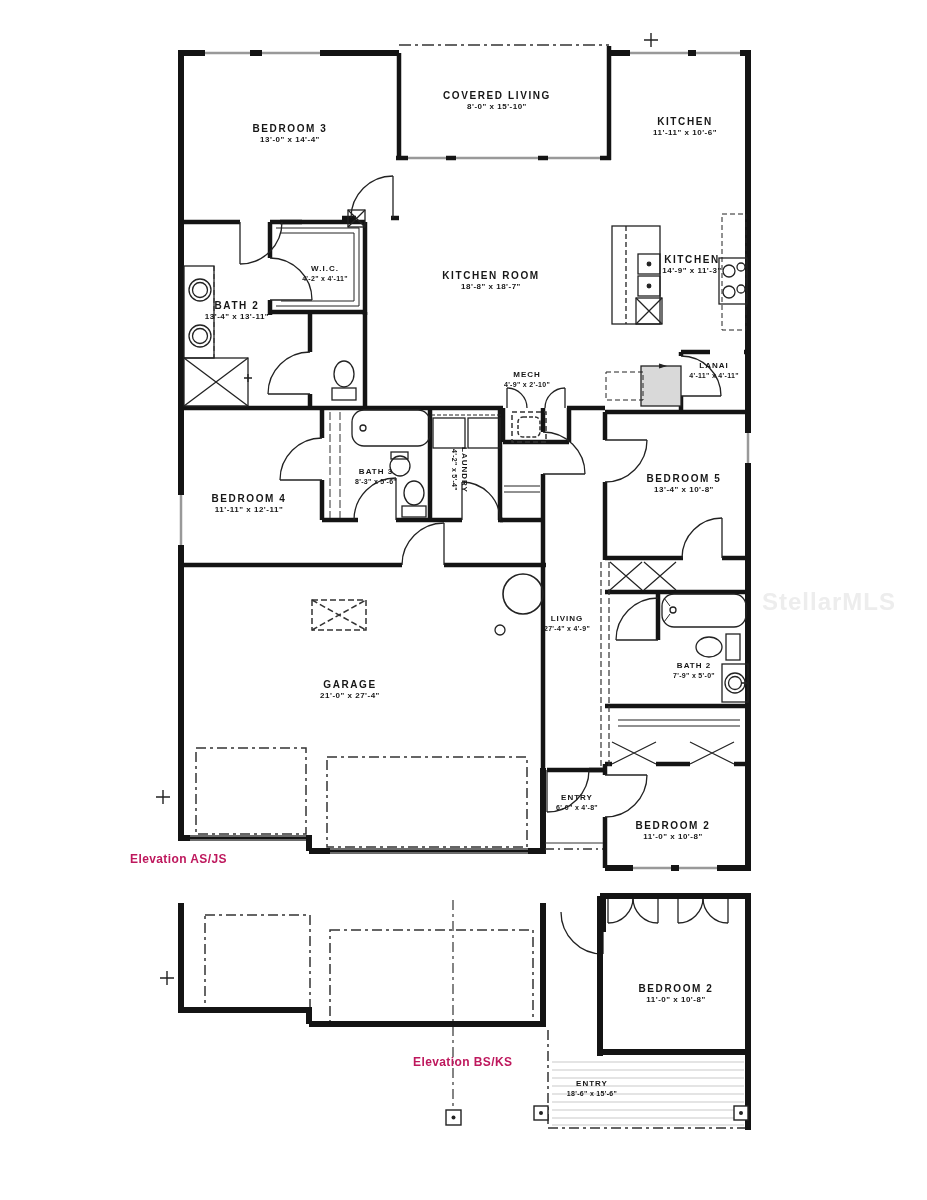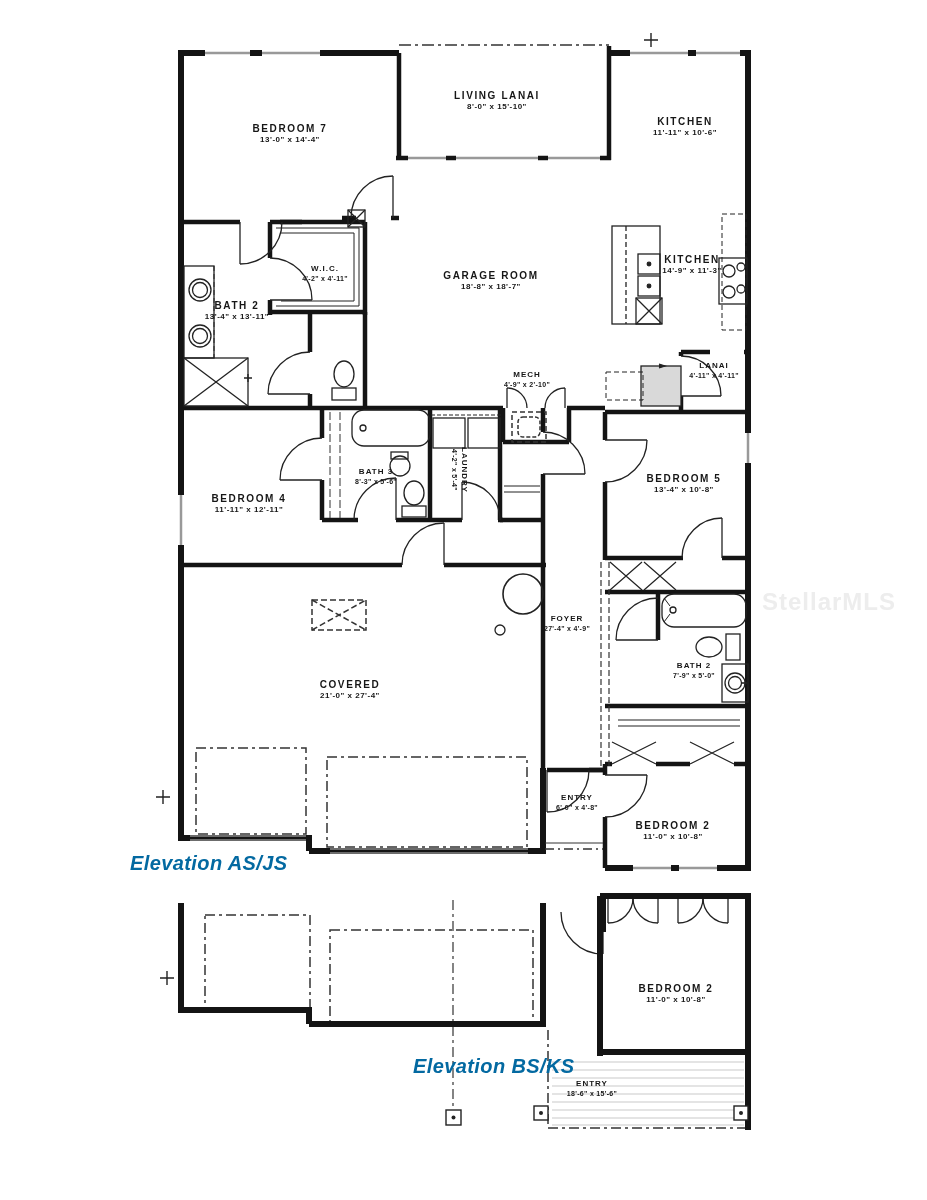--- a/index.html
+++ b/index.html
@@ -6,22 +6,22 @@
   #canvas{position:relative;width:927px;height:1200px;background:#ffffff;overflow:hidden;
           font-family:"Liberation Sans", sans-serif;}
   #plan-svg{position:absolute;left:0;top:0;}
   .room-label{position:absolute;text-align:center;transform:translate(-50%,-50%);
               font-weight:700;color:#161616;white-space:nowrap;line-height:1.3;z-index:3;}
   .room-name{display:block;font-size:10px;letter-spacing:1.6px;}
   .room-dims{display:block;font-size:8px;letter-spacing:0.5px;}
   .small .room-name{font-size:8px;letter-spacing:1px;}
   .small .room-dims{font-size:7px;letter-spacing:0.3px;}
   .rot{transform:translate(-50%,-50%) rotate(90deg);}
-  .elev-label{position:absolute;font-size:20px;font-weight:800;color:#0369a1;
-              letter-spacing:0.4px;white-space:nowrap;z-index:3;font-style:italic;}
+  .elev-label{position:absolute;font-size:12px;font-weight:800;color:#be185d;
+              letter-spacing:0.4px;white-space:nowrap;z-index:3;}
   #watermark{position:absolute;left:762px;top:588px;font-size:24px;font-weight:700;
              color:#ededed;letter-spacing:1px;z-index:2;}
 </style>
 </head>
 <body>
 
 <div id="canvas">
 
 <svg id="plan-svg" width="927" height="1200" viewBox="0 0 927 1200">
 
@@ -372,37 +372,37 @@
     </g>
     <g fill="#222222" stroke="none">
       <circle cx="541" cy="1113" r="2"></circle>
           <circle cx="741" cy="1113" r="2"></circle>
           <circle cx="453.5" cy="1117.5" r="2"></circle>
     </g>
   </g>
 </svg>
 
   <div class="room-label" style="left:290px;top:134px">
-    <span class="room-name">BEDROOM 7</span>
+    <span class="room-name">BEDROOM 3</span>
     <span class="room-dims">13'-0" x 14'-4"</span>
   </div>
   <div class="room-label" style="left:497px;top:101px">
-    <span class="room-name">LIVING LANAI</span>
+    <span class="room-name">COVERED LIVING</span>
     <span class="room-dims">8'-0" x 15'-10"</span>
   </div>
   <div class="room-label" style="left:685px;top:127px">
     <span class="room-name">KITCHEN</span>
     <span class="room-dims">11'-11" x 10'-6"</span>
   </div>
   <div class="room-label small" style="left:325px;top:274px">
     <span class="room-name">W.I.C.</span>
     <span class="room-dims">4'-2" x 4'-11"</span>
   </div>
   <div class="room-label" style="left:491px;top:281px">
-    <span class="room-name">GARAGE ROOM</span>
+    <span class="room-name">KITCHEN ROOM</span>
     <span class="room-dims">18'-8" x 18'-7"</span>
   </div>
   <div class="room-label" style="left:692px;top:265px">
     <span class="room-name">KITCHEN</span>
     <span class="room-dims">14'-9" x 11'-3"</span>
   </div>
   <div class="room-label" style="left:237px;top:311px">
     <span class="room-name">BATH 2</span>
     <span class="room-dims">13'-4" x 13'-11"</span>
   </div>
@@ -424,25 +424,25 @@
   </div>
   <div class="room-label small rot" style="left:459px;top:470px">
     <span class="room-name">LAUNDRY</span>
     <span class="room-dims">4'-2" x 5'-4"</span>
   </div>
   <div class="room-label" style="left:684px;top:484px">
     <span class="room-name">BEDROOM 5</span>
     <span class="room-dims">13'-4" x 10'-8"</span>
   </div>
   <div class="room-label small" style="left:567px;top:624px">
-    <span class="room-name">FOYER</span>
+    <span class="room-name">LIVING</span>
     <span class="room-dims">27'-4" x 4'-9"</span>
   </div>
   <div class="room-label" style="left:350px;top:690px">
-    <span class="room-name">COVERED</span>
+    <span class="room-name">GARAGE</span>
     <span class="room-dims">21'-0" x 27'-4"</span>
   </div>
   <div class="room-label small" style="left:694px;top:671px">
     <span class="room-name">BATH 2</span>
     <span class="room-dims">7'-9" x 5'-0"</span>
   </div>
   <div class="room-label small" style="left:577px;top:803px">
     <span class="room-name">ENTRY</span>
     <span class="room-dims">6'-0" x 4'-8"</span>
   </div>

